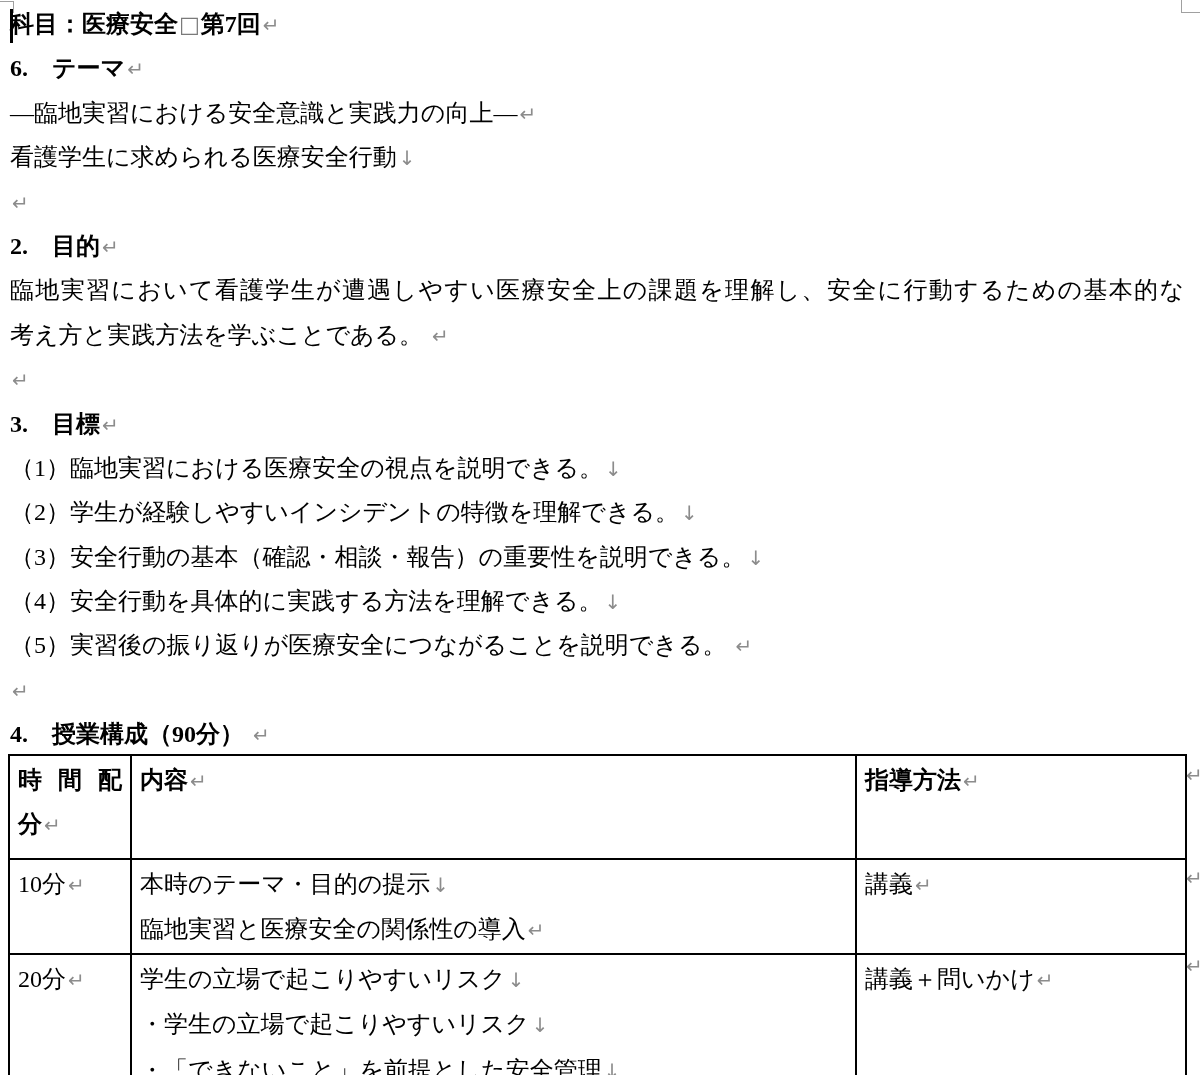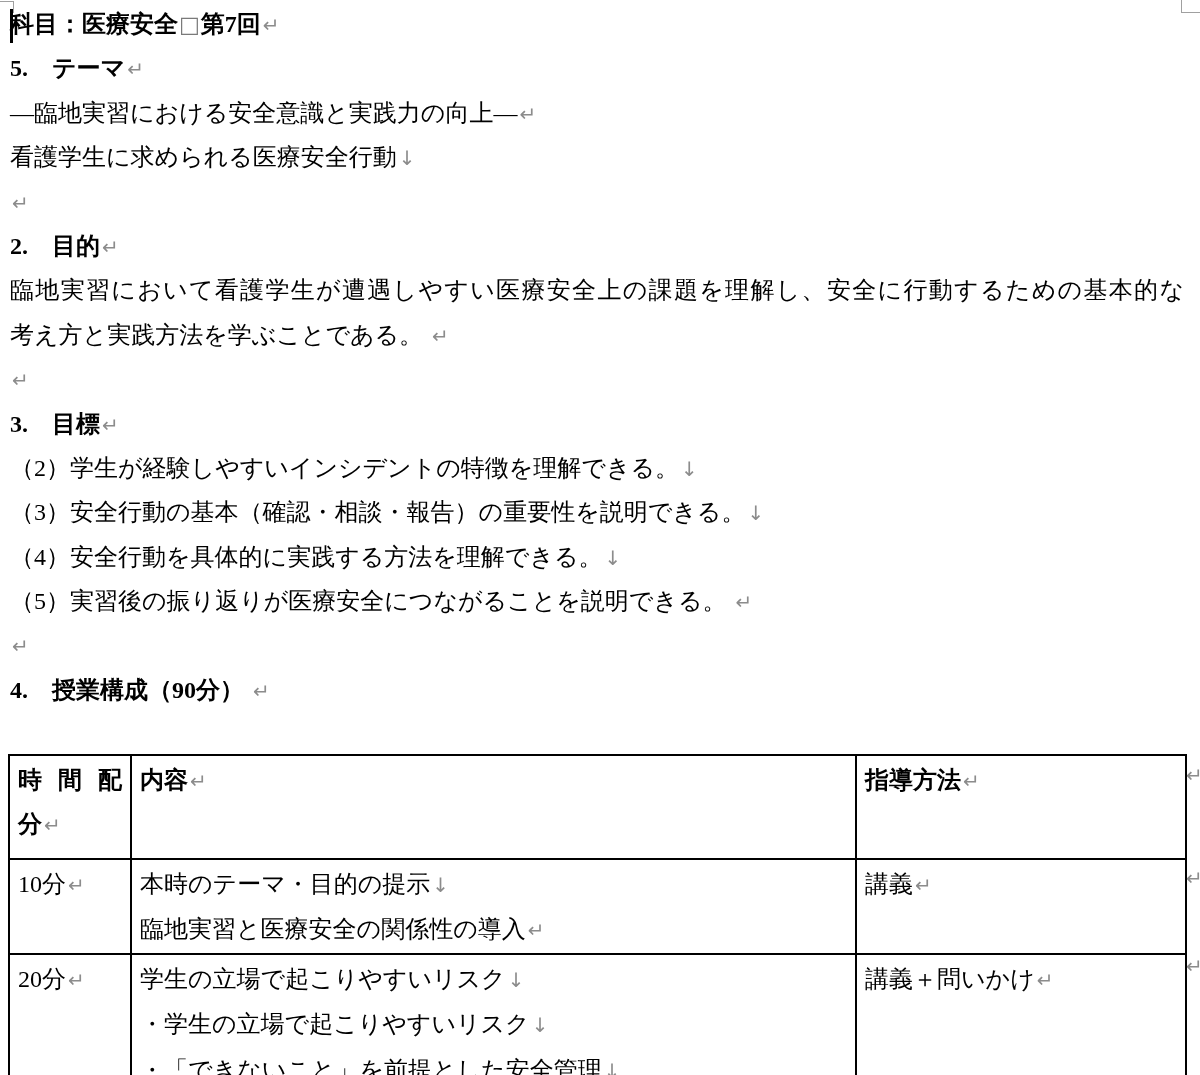--- a/index.html
+++ b/index.html
@@ -55,31 +55,32 @@
 <div class="page">
 
   <div class="crop-tl"></div>
   <div class="crop-tr"></div>
   <div class="caret"></div>
 
   <div class="doc">
 
     <div class="line h"><span>科目：医療安全</span><span class="mark sq">□</span><span>第7回</span><span class="mark">↵</span></div>
 
-    <div class="line h"><span>5.　テーマ</span><span class="mark">↵</span></div>
+    <div class="line h"><span>6.　テーマ</span><span class="mark">↵</span></div>
     <div class="line"><span>―臨地実習における安全意識と実践力の向上―</span><span class="mark">↵</span></div>
     <div class="line"><span>看護学生に求められる医療安全行動</span><span class="mark">↓</span></div>
     <div class="line"><span class="mark">↵</span></div>
 
     <div class="line h"><span>2.　目的</span><span class="mark">↵</span></div>
     <div class="jline"><span>臨地実習において看護学生が遭遇しやすい医療安全上の課題を理解し、安全に行動するための基本的な</span></div>
     <div class="line"><span>考え方と実践方法を学ぶことである。</span><span class="mark sp">↵</span></div>
     <div class="line"><span class="mark">↵</span></div>
 
     <div class="line h"><span>3.　目標</span><span class="mark">↵</span></div>
+    <div class="line"><span>（1）臨地実習における医療安全の視点を説明できる。</span><span class="mark">↓</span></div>
     <div class="line"><span>（2）学生が経験しやすいインシデントの特徴を理解できる。</span><span class="mark">↓</span></div>
     <div class="line"><span>（3）安全行動の基本（確認・相談・報告）の重要性を説明できる。</span><span class="mark">↓</span></div>
     <div class="line"><span>（4）安全行動を具体的に実践する方法を理解できる。</span><span class="mark">↓</span></div>
     <div class="line"><span>（5）実習後の振り返りが医療安全につながることを説明できる。</span><span class="mark sp">↵</span></div>
     <div class="line"><span class="mark">↵</span></div>
 
     <div class="line h"><span>4.　授業構成（90分）</span><span class="mark sp">↵</span></div>
   </div>
 
   <table class="lesson">

